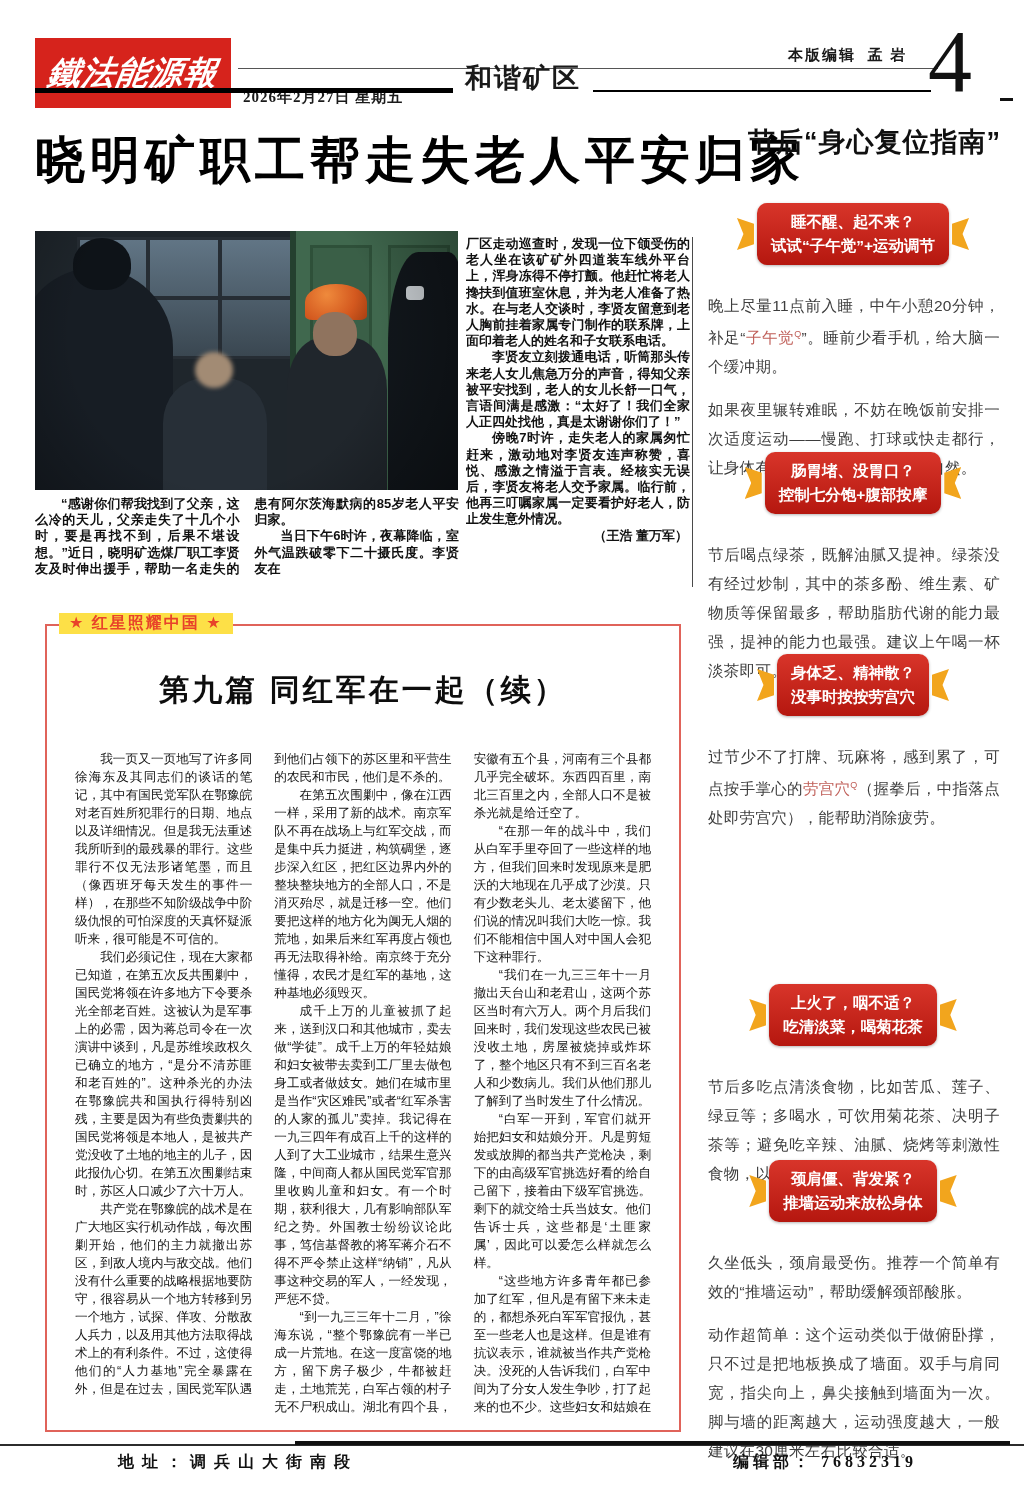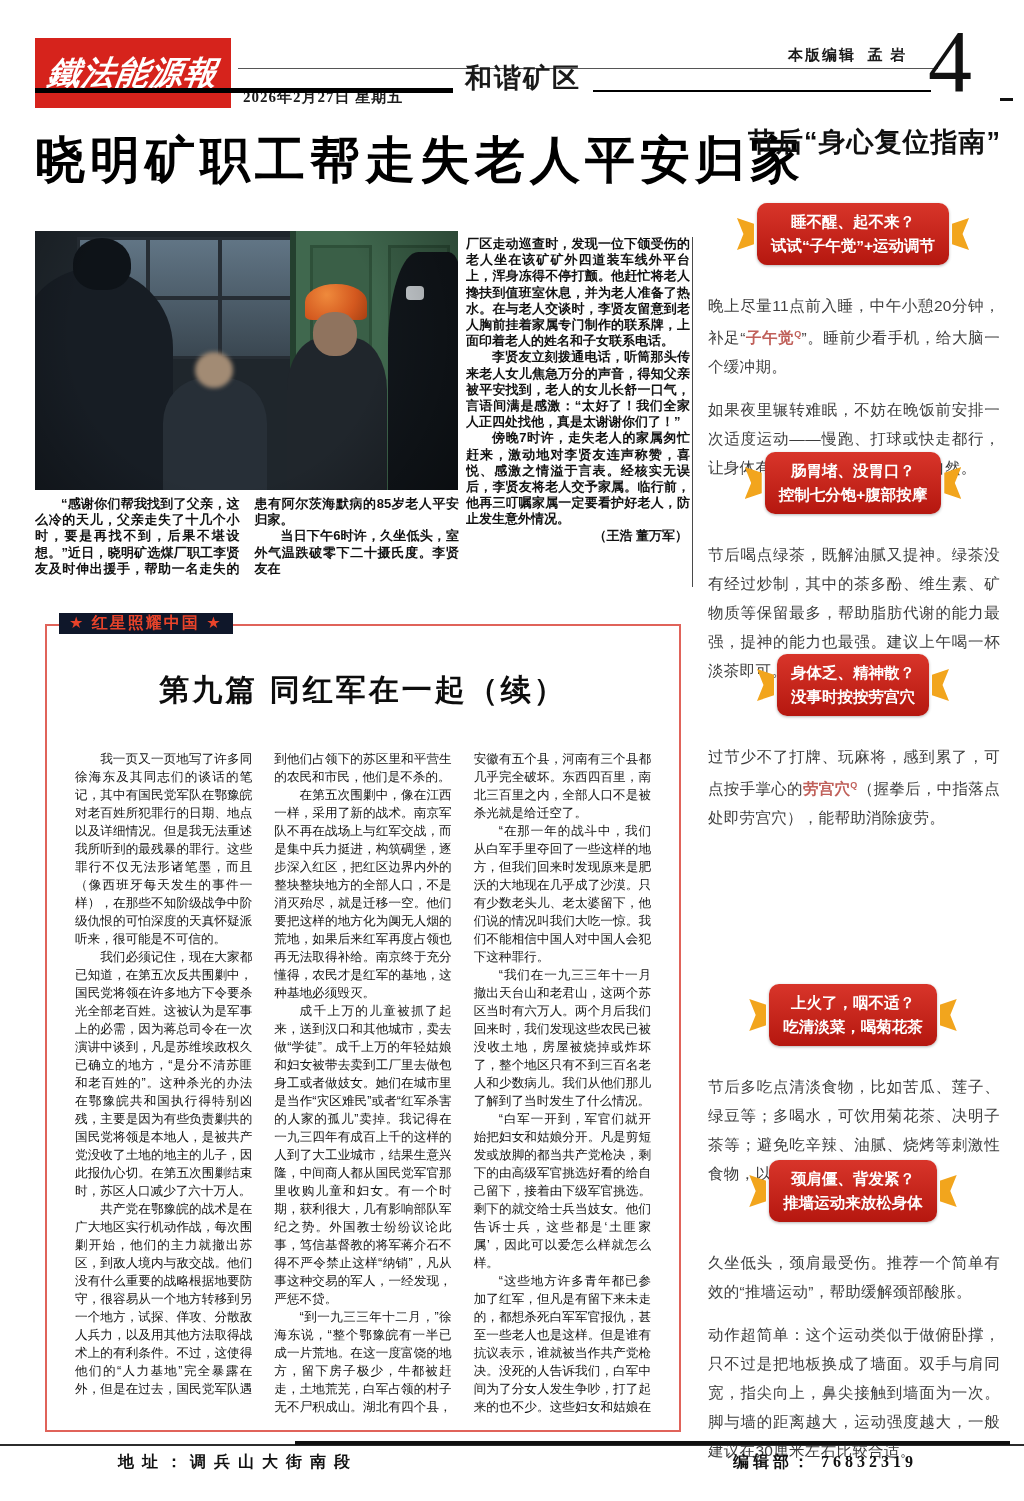--- a/index.html
+++ b/index.html
@@ -59,42 +59,42 @@
   .newstext{font-size:13px;line-height:16.2px;text-align:justify;color:#111;font-weight:bold;}
   .newstext p{margin:0;text-indent:2em;}
   .newstext p.noind{text-indent:0;}
   .lead{left:35px;top:496px;width:424px;height:96px;column-count:2;column-gap:15px;column-fill:auto;overflow:hidden;}
   .bodycol{left:466px;top:236px;width:224px;height:356px;overflow:hidden;}
   .byline{text-align:right;text-indent:0 !important;padding-right:2px;}
   .v-divider{left:692px;top:237px;width:1px;height:350px;background:#4a4a4a;}
 
   
   .redbox{left:45px;top:624px;width:636px;height:808px;border:2px solid #e0635a;box-sizing:border-box;}
-  .rb-label{position:absolute;top:-13px;left:12px;background:#0f172a;padding:0 10px;color:#e8432a;
+  .rb-label{position:absolute;top:-13px;left:12px;background:#fde047;padding:0 10px;color:#e8432a;
             font-size:16px;font-weight:bold;letter-spacing:2px;white-space:nowrap;}
   .rb-title{position:absolute;left:0;right:0;top:44px;text-align:center;font-size:30px;font-weight:900;
             letter-spacing:3px;color:#0d0d0d;}
   .rb-cols{position:absolute;left:28px;right:28px;top:124px;bottom:8px;column-count:3;column-gap:22px;
             column-fill:auto;overflow:hidden;font-size:12.6px;line-height:18px;text-align:justify;color:#141414;}
   .rb-cols p{margin:0;text-indent:2em;}
 
   
   .sb-title{left:748px;top:124px;width:296px;font-size:27px;font-weight:900;letter-spacing:1px;color:#101010;}
   .sb-sec{left:702px;width:302px;}
   .badge{position:relative;margin:0 auto;width:fit-content;max-width:236px;
          background:linear-gradient(180deg,#d8352a,#b5170f);color:#fff;font-weight:bold;
          font-size:15.5px;line-height:24px;text-align:center;padding:7px 14px;border-radius:10px;
          box-shadow:0 1px 3px rgba(0,0,0,.3);}
   .orn{position:absolute;top:50%;width:17px;height:32px;background:#f2a51d;transform:translateY(-50%);}
   .orn.l{left:-20px;clip-path:polygon(0% 0%,100% 18%,100% 82%,0% 100%,38% 50%);}
   .orn.r{right:-20px;clip-path:polygon(100% 0%,0% 18%,0% 82%,100% 100%,62% 50%);}
   .sb-p{margin:26px 4px 0 6px;font-size:15.5px;line-height:29px;color:#3d3d3d;text-align:justify;
         letter-spacing:0.3px;}
   .sb-p + .sb-p{margin-top:14px;}
-  .lk-red{color:#c0605a;font-weight:bold;}
+  .lk-red{color:#c0605a;}
   .lk-blue{color:#7d95b5;}
   .lk-badge{color:#a9bedd;}
   sup.q{font-size:9px;vertical-align:super;}
 
   
   .ft-line-a{left:0;top:1444px;width:1024px;height:2px;background:#2c2c2c;}
   .ft-line-b{left:295px;top:1441px;width:715px;height:4px;background:#101010;}
   .ft-addr{left:118px;top:1452px;font-family:"Liberation Serif","DejaVu Serif",serif;font-weight:bold;
            font-size:16px;letter-spacing:8px;color:#111;}
   .ft-dept{left:733px;top:1452px;font-family:"Liberation Serif","DejaVu Serif",serif;font-weight:bold;
@@ -144,21 +144,21 @@
         <span class="face"></span>
       </div>
     <div class="fig-right">
         <span class="mask"></span>
       </div>
     <div class="ph-shade"></div>
   </div>
 
   <div class="abs lead newstext">
     <p>“感谢你们帮我找到了父亲，这么冷的天儿，父亲走失了十几个小时，要是再找不到，后果不堪设想。”近日，晓明矿选煤厂职工李贤友及时伸出援手，帮助一名走失的患有阿尔茨海默病的85岁老人平安归家。</p>
-    <p>当日下午6时许，久坐低头，室外气温跌破零下二十摄氏度。李贤友在</p>
+    <p>当日下午6时许，夜幕降临，室外气温跌破零下二十摄氏度。李贤友在</p>
   </div>
 
   <div class="abs bodycol newstext">
     <p class="noind">厂区走动巡查时，发现一位下颌受伤的老人坐在该矿矿外四道装车线外平台上，浑身冻得不停打颤。他赶忙将老人搀扶到值班室休息，并为老人准备了热水。在与老人交谈时，李贤友留意到老人胸前挂着家属专门制作的联系牌，上面印着老人的姓名和子女联系电话。</p>
     <p>李贤友立刻拨通电话，听筒那头传来老人女儿焦急万分的声音，得知父亲被平安找到，老人的女儿长舒一口气，言语间满是感激：“太好了！我们全家人正四处找他，真是太谢谢你们了！”</p>
     <p>傍晚7时许，走失老人的家属匆忙赶来，激动地对李贤友连声称赞，喜悦、感激之情溢于言表。经核实无误后，李贤友将老人交予家属。临行前，他再三叮嘱家属一定要看护好老人，防止发生意外情况。</p>
     <p class="byline">（王浩  董万军）</p>
   </div>
 
   <div class="abs v-divider"></div>

